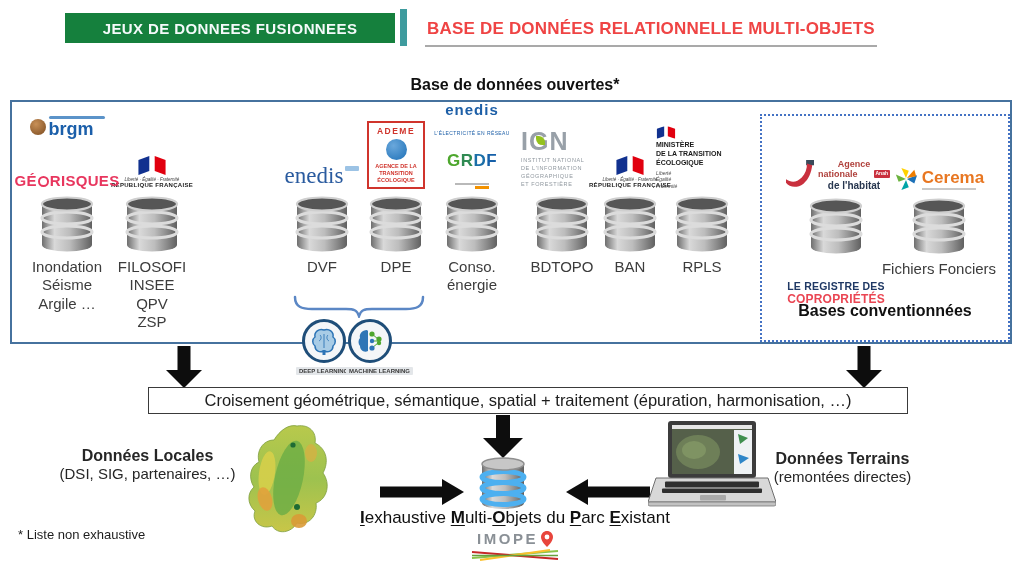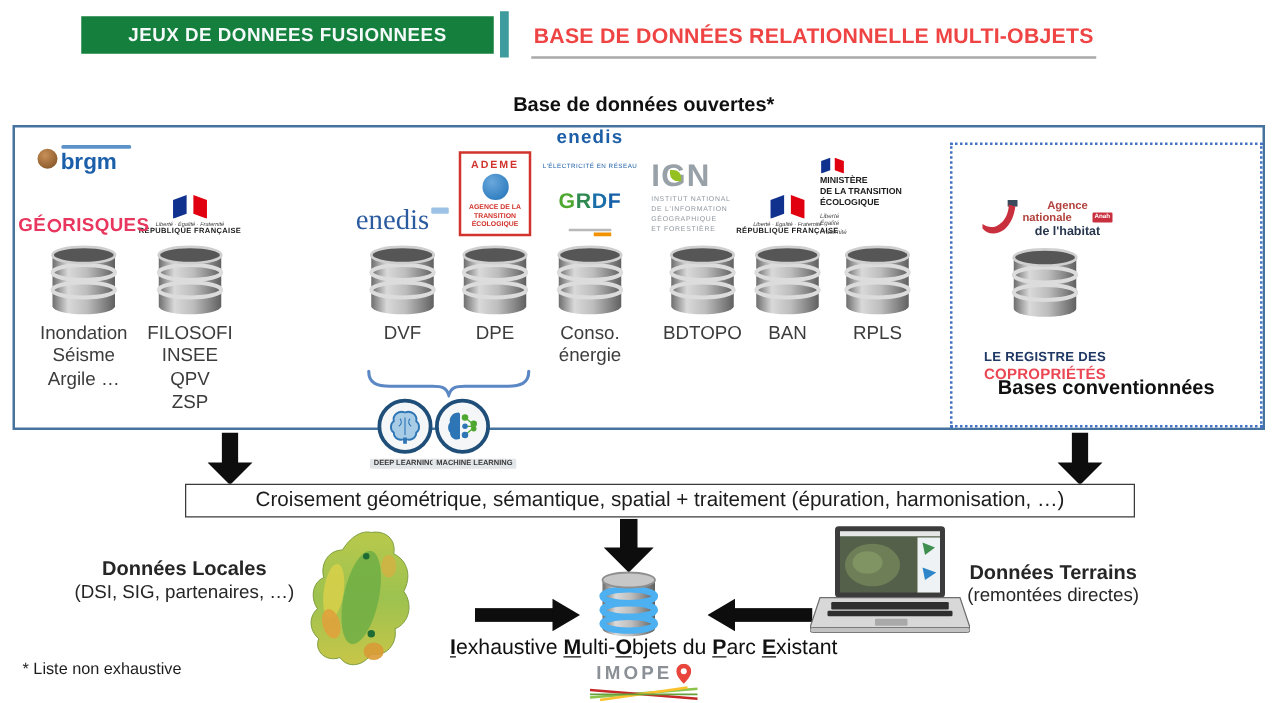--- a/index.html
+++ b/index.html
@@ -311,20 +311,41 @@
             </div>
           </div>
         </div>
         <svg class="cyl" viewBox="0 0 56 60">
             <use href="#cylsym"></use>
           </svg>
         <div class="reg-l1">LE REGISTRE DES</div>
         <div class="reg-l2">COPROPRIÉTÉS</div>
       </div>
 
+      <div class="dcol" style="left:107px;width:140px">
+        <div class="logo-zone">
+          <div class="cerema">
+            <svg width="24" height="24" viewBox="0 0 26 26">
+              <path d="M13,12 L8,1 L16,4 Z" fill="#ffd100"></path>
+              <path d="M13,13 L2,8 L5,16 Z" fill="#6cb33f"></path>
+              <path d="M13,14 L8,25 L16,22 Z" fill="#00a5a8"></path>
+              <path d="M14,13 L25,9 L22,18 Z" fill="#1d71b8"></path>
+              <path d="M14,12 L22,3 L24,10 Z" fill="#ef7d00"></path>
+            </svg>
+            <span class="cerema-col">
+              <span class="cerema-name">Cerema</span>
+              <span class="cerema-tagbar"></span>
+            </span>
+          </div>
+        </div>
+        <svg class="cyl" viewBox="0 0 56 60">
+            <use href="#cylsym"></use>
+          </svg>
+        <div class="src-label">Fichiers Fonciers</div>
+      </div>
       <div class="conv-title">Bases conventionnées</div>
     </div>
 
     <svg class="brace" width="136" height="24" viewBox="0 0 136 24">
       <path d="M3,3 C3,13 10,15 20,15 L54,15 C62,15 65,16 67,22 C69,16 72,15 80,15 L114,15 C124,15 131,13 131,3" fill="none" stroke="#5b87c5" stroke-width="2.5" stroke-linecap="round"></path>
     </svg>
     <div class="ml-circle" style="left:290px;top:217px">
       <svg width="30" height="30" viewBox="0 0 30 30">
         <path d="M15,4 C20,2 25,6 24,11 C27,13 27,18 24,20 C24,25 19,27 15,25 C11,27 6,25 6,20 C3,18 3,13 6,11 C5,6 10,2 15,4 Z" fill="#a8cce6" stroke="#2e75b6" stroke-width="1.5"></path>
         <rect x="13.5" y="24" width="3" height="5" fill="#2e75b6"></rect>

